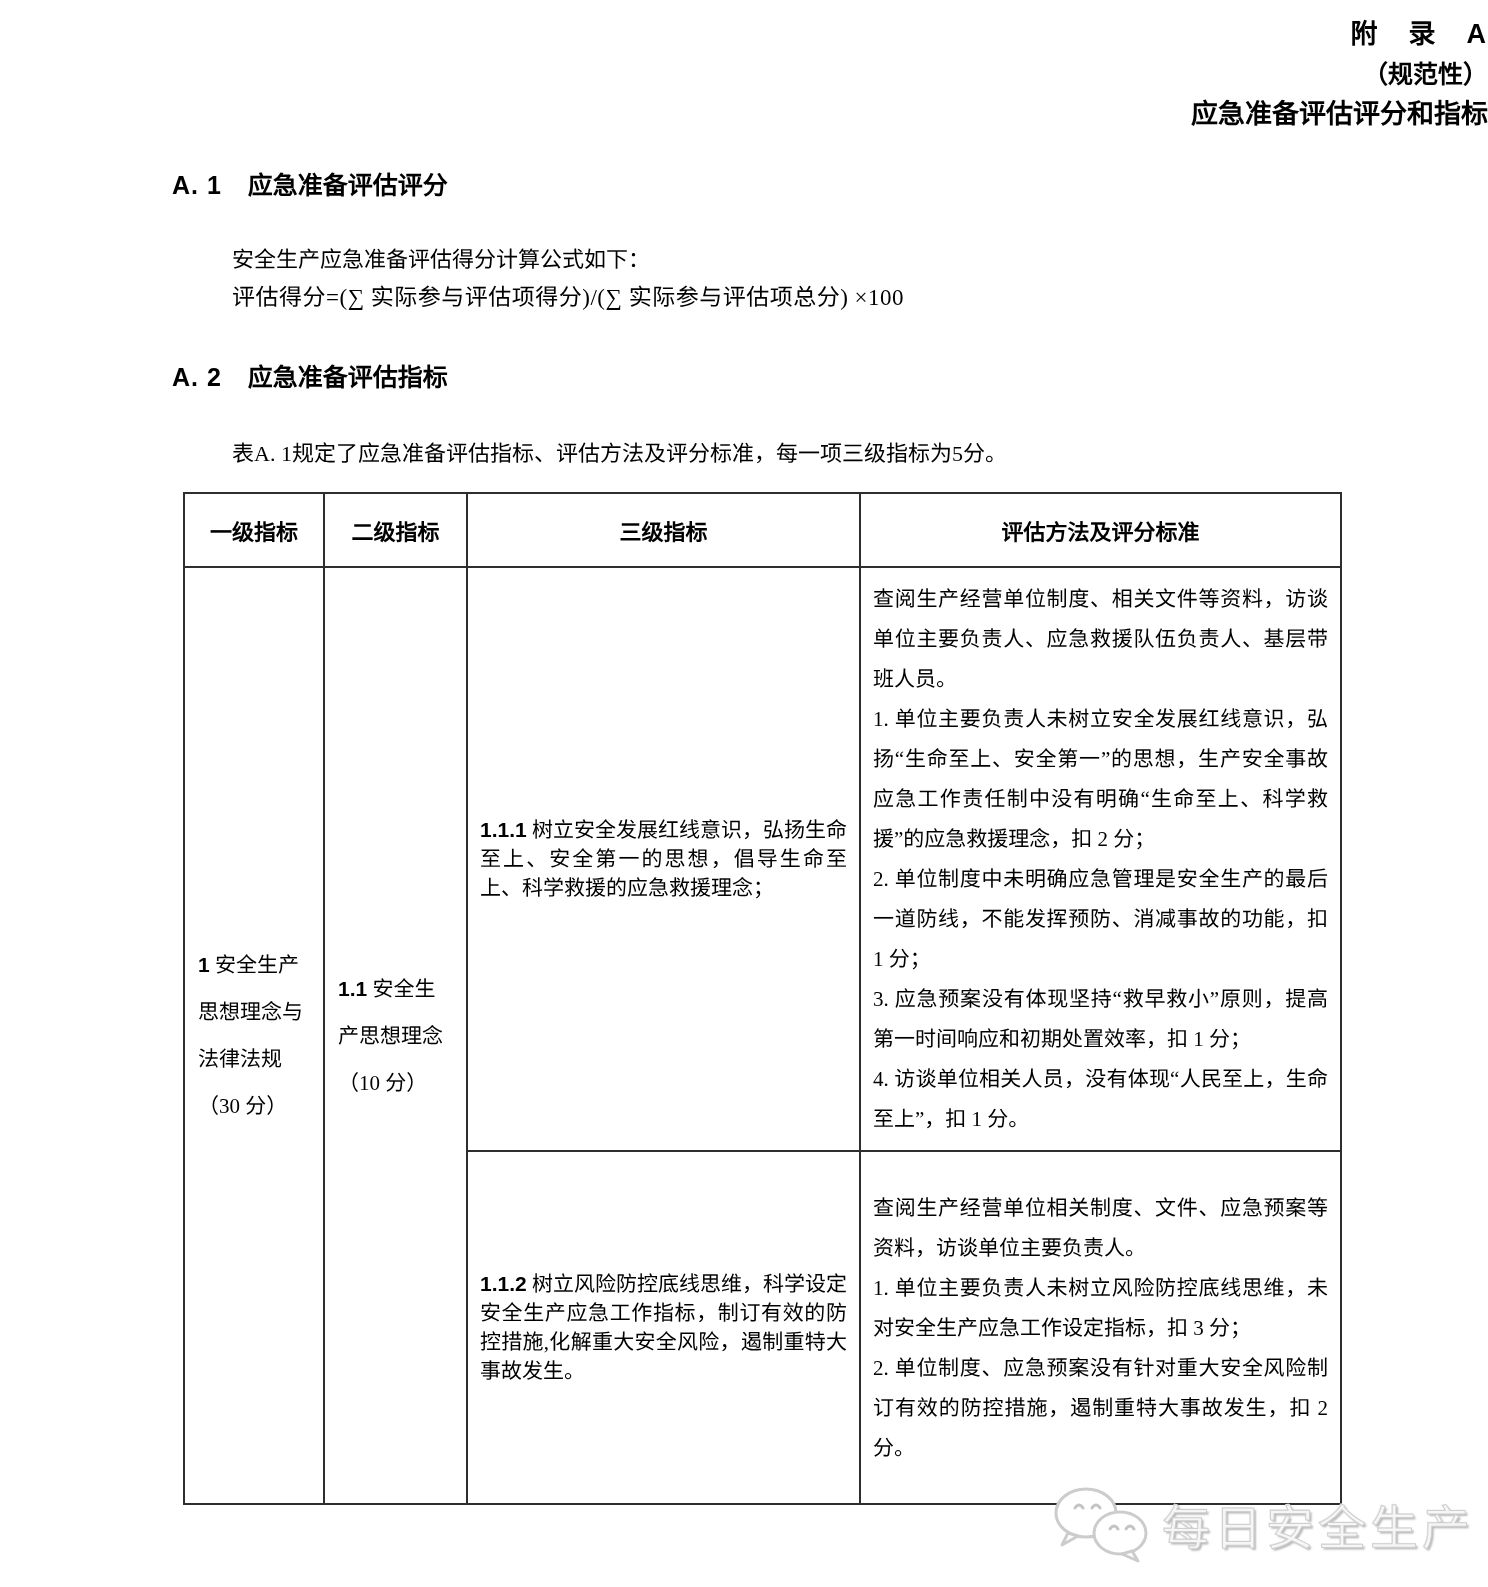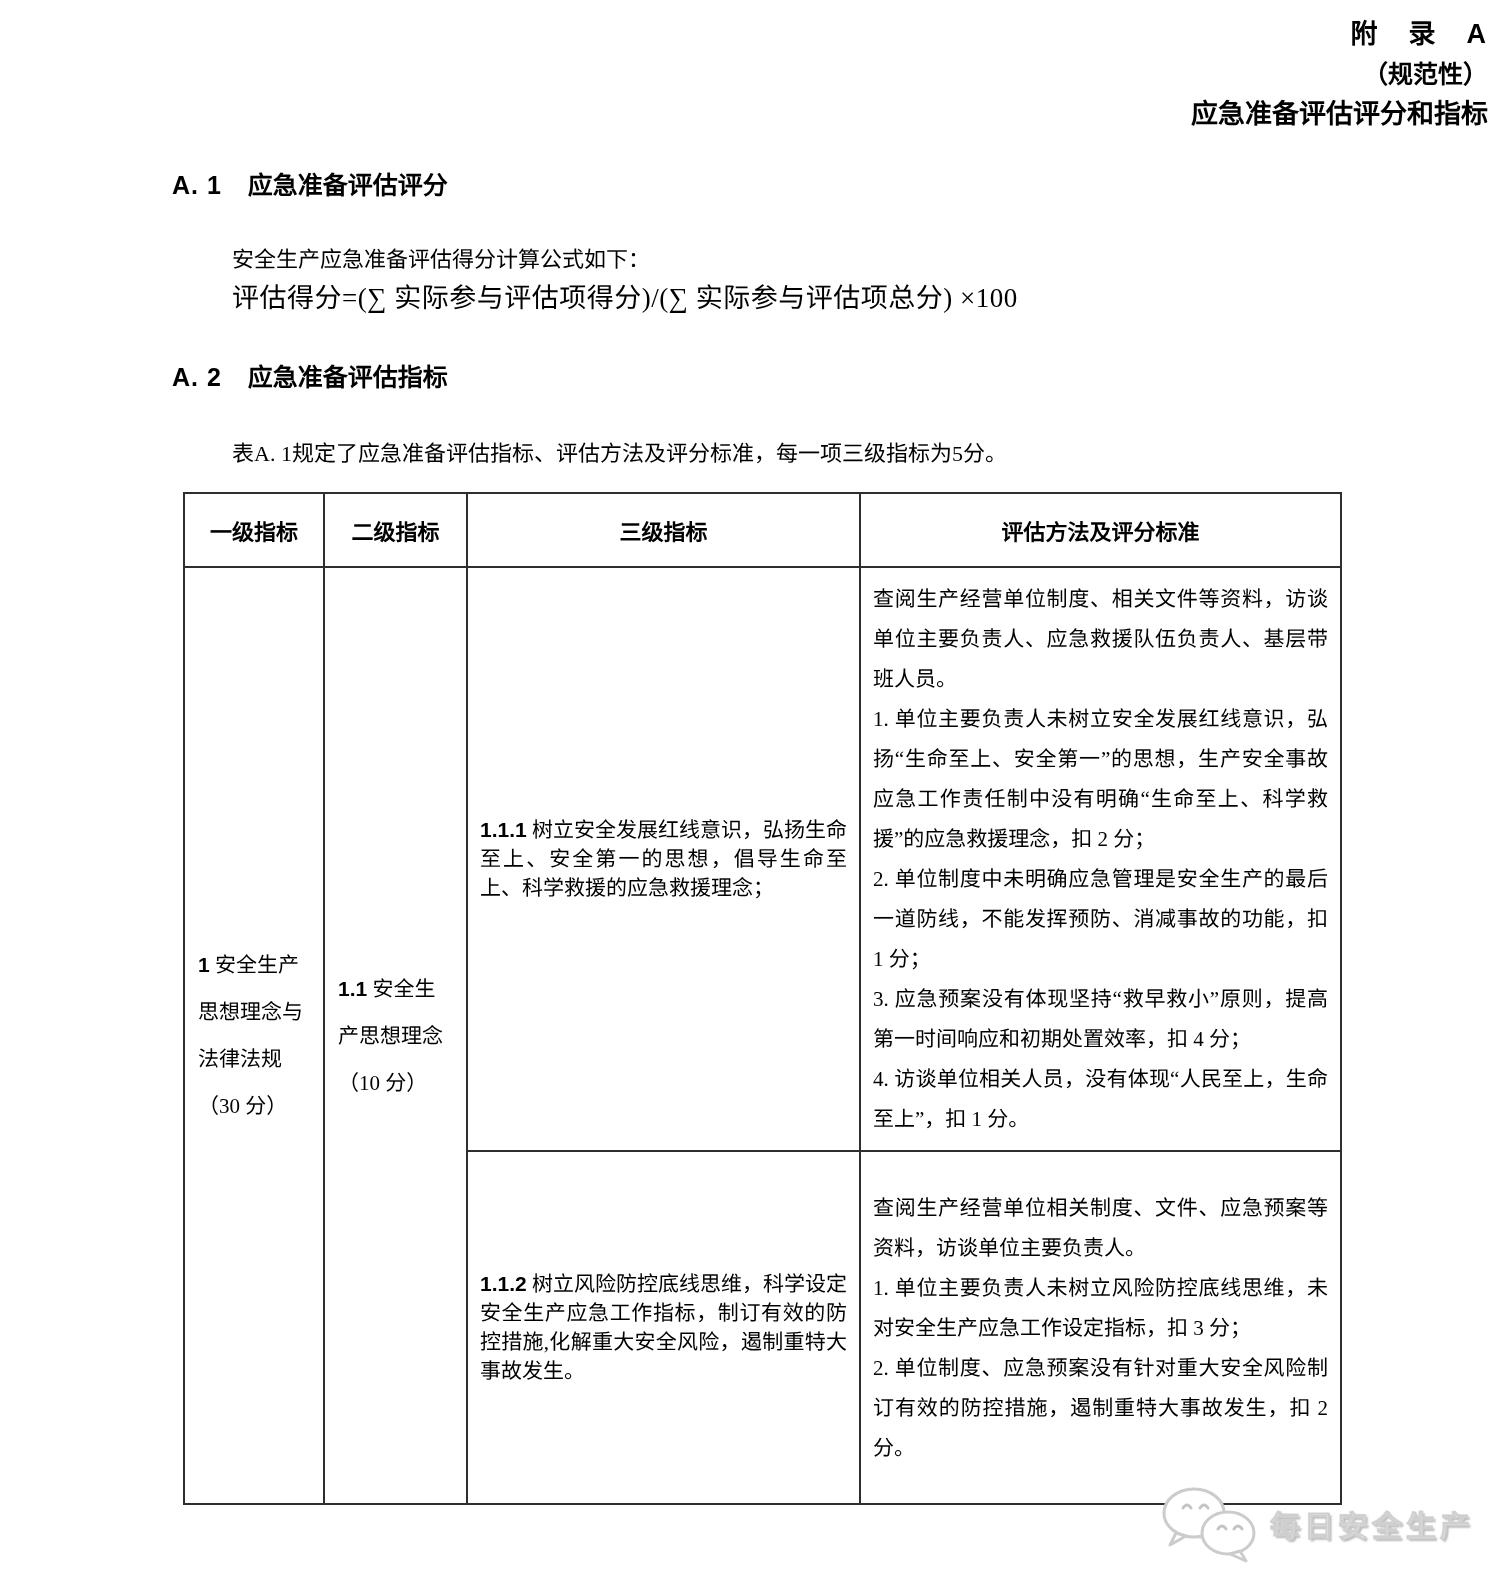--- a/index.html
+++ b/index.html
@@ -31,21 +31,21 @@
   .h-a1 { margin-top: 34px; }
   .h-a2 { margin-top: 42px; }
 
   .body-p {
     margin-left: 232px;
     margin-right: 150px;
     font-size: 22px;
     line-height: 36px;
   }
   .p-intro1 { margin-top: 40px; }
-  .p-formula { font-size: 27px; line-height: 40px; letter-spacing: 0.5px; }
+  .p-formula { font-size: 23px; line-height: 40px; letter-spacing: 0.5px; }
   .p-intro2 { margin-top: 42px; }
 
   .tbl-caption {
     margin-top: 24px;
     text-align: center;
     font-size: 24px;
     line-height: 34px;
   }
   .tbl-caption .cap-no { margin-right: 24px; }
 
@@ -106,22 +106,22 @@
     position: absolute;
     right: 14px;
     bottom: 24px;
     display: flex;
     align-items: center;
     gap: 10px;
     pointer-events: none;
   }
   .wm-text {
     font-family: "Liberation Sans", "DejaVu Sans", sans-serif;
-    font-weight: bold;
-    font-size: 30px;
+    font-weight: normal;
+    font-size: 48px;
     letter-spacing: 4px;
     color: #f6f6f6;
     -webkit-text-stroke: 1px #cfcfcf;
     text-shadow: 2px 2px 2px #b9b9b9, -1px -1px 0 #efefef;
     white-space: nowrap;
   }
 </style>
 </head>
 <body>
 
@@ -170,21 +170,21 @@
           <div><span class="num">1.1</span> <span>安全生产思想理念</span></div>
           <div>（10 分）</div>
         </td>
         <td class="cell-lv3">
           <span class="num">1.1.1</span> <span>树立安全发展红线意识，弘扬生命至上、安全第一的思想，倡导生命至上、科学救援的应急救援理念；</span>
         </td>
         <td class="cell-method">
           <p>查阅生产经营单位制度、相关文件等资料，访谈单位主要负责人、应急救援队伍负责人、基层带班人员。</p>
           <p>1. 单位主要负责人未树立安全发展红线意识，弘扬“生命至上、安全第一”的思想，生产安全事故应急工作责任制中没有明确“生命至上、科学救援”的应急救援理念，扣 2 分；</p>
           <p>2. 单位制度中未明确应急管理是安全生产的最后一道防线，不能发挥预防、消减事故的功能，扣 1 分；</p>
-          <p>3. 应急预案没有体现坚持“救早救小”原则，提高第一时间响应和初期处置效率，扣 4 分；</p>
+          <p>3. 应急预案没有体现坚持“救早救小”原则，提高第一时间响应和初期处置效率，扣 1 分；</p>
           <p>4. 访谈单位相关人员，没有体现“人民至上，生命至上”，扣 1 分。</p>
         </td>
       </tr>
       <tr class="row-2">
         <td class="cell-lv3">
           <span class="num">1.1.2</span> <span>树立风险防控底线思维，科学设定安全生产应急工作指标，制订有效的防控措施,化解重大安全风险，遏制重特大事故发生。</span>
         </td>
         <td class="cell-method">
           <p>查阅生产经营单位相关制度、文件、应急预案等资料，访谈单位主要负责人。</p>
           <p>1. 单位主要负责人未树立风险防控底线思维，未对安全生产应急工作设定指标，扣 3 分；</p>

